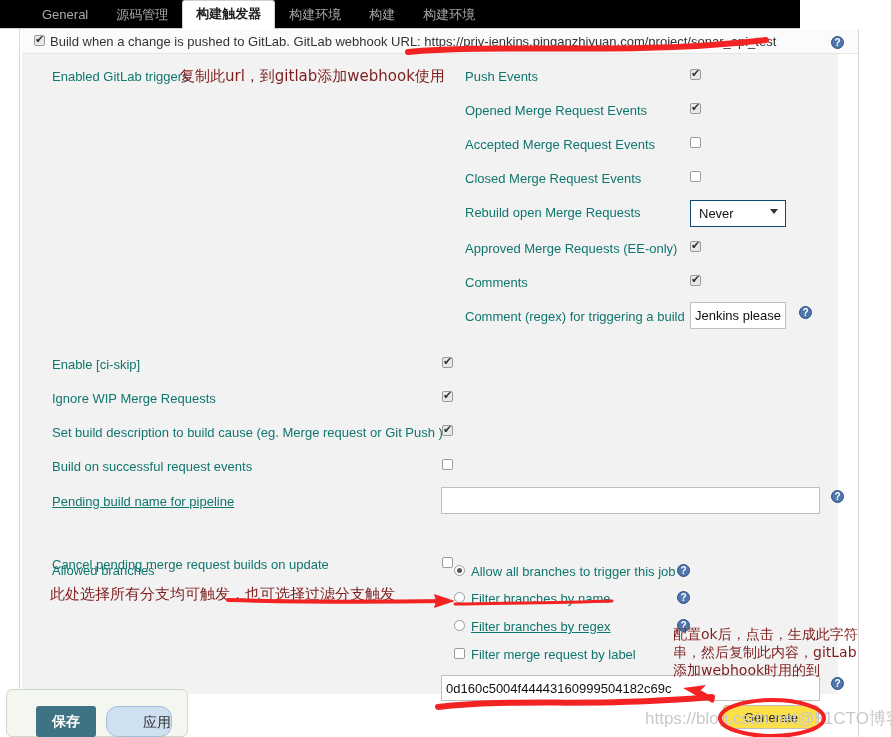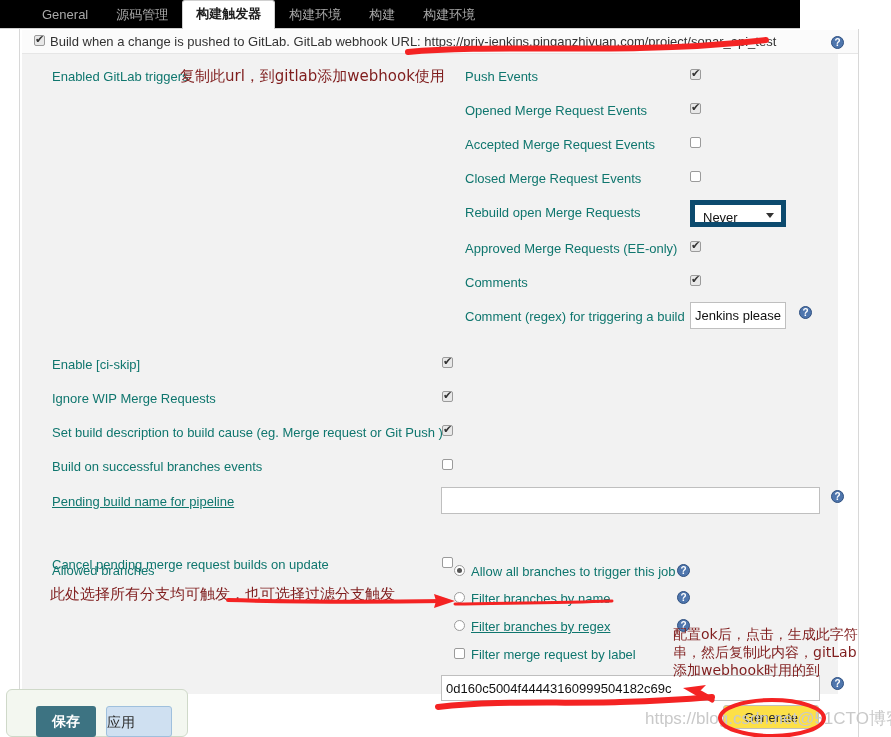--- a/index.html
+++ b/index.html
@@ -34,40 +34,40 @@
   .rb{display:inline-block;width:11px;height:11px;border:1px solid #9b9b9b;background:#fff;
       border-radius:50%;box-sizing:border-box;position:relative;vertical-align:middle;}
   .rb.on:after{content:"";position:absolute;left:2px;top:2px;width:5px;height:5px;border-radius:50%;background:#555;}
 
   .helpicon{display:inline-block;width:13px;height:13px;border-radius:50%;
     background:#4f76ad;border:1px solid #2f5080;color:#fff;font-size:10px;font-weight:bold;
     line-height:12px;text-align:center;box-sizing:border-box;vertical-align:middle;cursor:pointer;}
   .rlabel{position:absolute;font-size:13px;color:#0f766e;white-space:nowrap;}
   .inp{position:absolute;background:#fff;border:1px solid #bfbfbf;box-sizing:border-box;
        font-size:13px;color:#111;padding:2px 4px;font-family:"Liberation Sans",sans-serif;}
-  .sel{position:absolute;background:#fff;border:5px solid #0c4a6e;box-sizing:border-box;
+  .sel{position:absolute;background:#fff;border:1px solid #0c4a6e;box-sizing:border-box;
        font-size:13px;color:#111;}
   .sel .txt{position:absolute;left:8px;top:5px;}
   .sel .arr{position:absolute;right:7px;top:8px;width:0;height:0;
        border-left:4px solid transparent;border-right:4px solid transparent;border-top:5px solid #333;}
 
   
   .ann{position:absolute;color:#7f1d1d;font-family:"DejaVu Sans","Liberation Sans",sans-serif;
        white-space:nowrap;}
   .anno-svg{position:absolute;left:0;top:0;width:891px;height:737px;pointer-events:none;}
 
   
   .savebar{position:absolute;left:6px;top:689px;width:182px;height:48px;background:#f3f7f0;
            border:1px solid #cfd9c9;border-radius:6px;box-sizing:border-box;}
   .btn-save{position:absolute;left:36px;top:706px;width:60px;height:31px;background:#3d7382;
             color:#ffffff;font-size:14px;font-weight:bold;text-align:center;line-height:31px;
             border-radius:3px;cursor:pointer;}
   .btn-apply{position:absolute;left:106px;top:706px;width:66px;height:31px;background:#cfe0f1;
-            color:#2b2b2b;font-size:14px;text-align:left;line-height:31px;border:1px solid #9fc0dd;
-            border-radius:3px;box-sizing:border-box;cursor:pointer;}
+            color:#2b2b2b;font-size:14px;text-align:right;line-height:31px;border:1px solid #9fc0dd;
+            border-radius:12px;box-sizing:border-box;cursor:pointer;}
 
   .btn-generate{position:absolute;left:723px;top:705px;width:96px;height:24px;background:#fde047;
       border:1px solid #c0c0c0;border-radius:3px;font-size:13px;color:#222;text-align:center;
       line-height:23px;box-sizing:border-box;cursor:pointer;}
 
   .watermark{position:absolute;left:645px;top:707px;font-size:17px;color:#c9c9c9;white-space:nowrap;
       letter-spacing:0px;}
 </style>
 </head>
 <body>
@@ -128,21 +128,21 @@
 
 <div class="rlabel" style="left:52px;top:357px;">Enable [ci-skip]</div>
 <span class="cb on" style="position:absolute;left:442px;top:357px;"></span>
 
 <div class="rlabel" style="left:52px;top:391px;">Ignore WIP Merge Requests</div>
 <span class="cb on" style="position:absolute;left:442px;top:391px;"></span>
 
 <div class="rlabel" style="left:52px;top:425px;">Set build description to build cause (eg. Merge request or Git Push )</div>
 <span class="cb on" style="position:absolute;left:442px;top:425px;"></span>
 
-<div class="rlabel" style="left:52px;top:459px;">Build on successful branches events</div>
+<div class="rlabel" style="left:52px;top:459px;">Build on successful request events</div>
 <span class="cb" style="position:absolute;left:442px;top:459px;"></span>
 
 <div class="rlabel" style="left:52px;top:494px;text-decoration:underline;">Pending build name for pipeline</div>
 <input class="inp" style="left: 441px; top: 487px; width: 379px; height: 27px;" value="">
 <span class="helpicon" style="position:absolute;left:831px;top:490px;">?</span>
 
 <div class="rlabel" style="left:52px;top:557px;">Cancel pending merge request builds on update</div>
 <span class="cb" style="position:absolute;left:442px;top:557px;"></span>
 
 <div class="rlabel" style="left:52px;top:563px;">Allowed branches</div>

